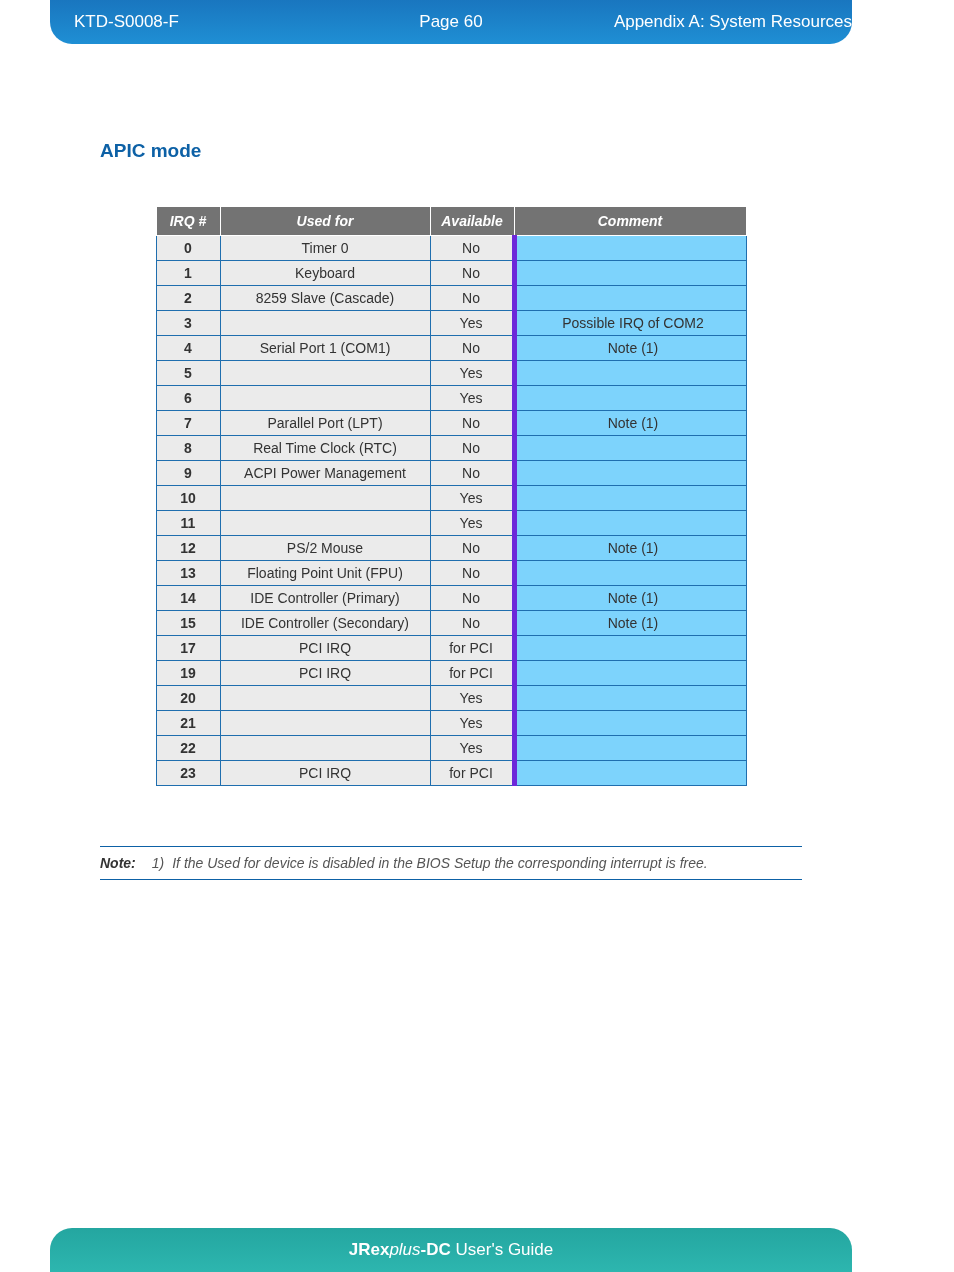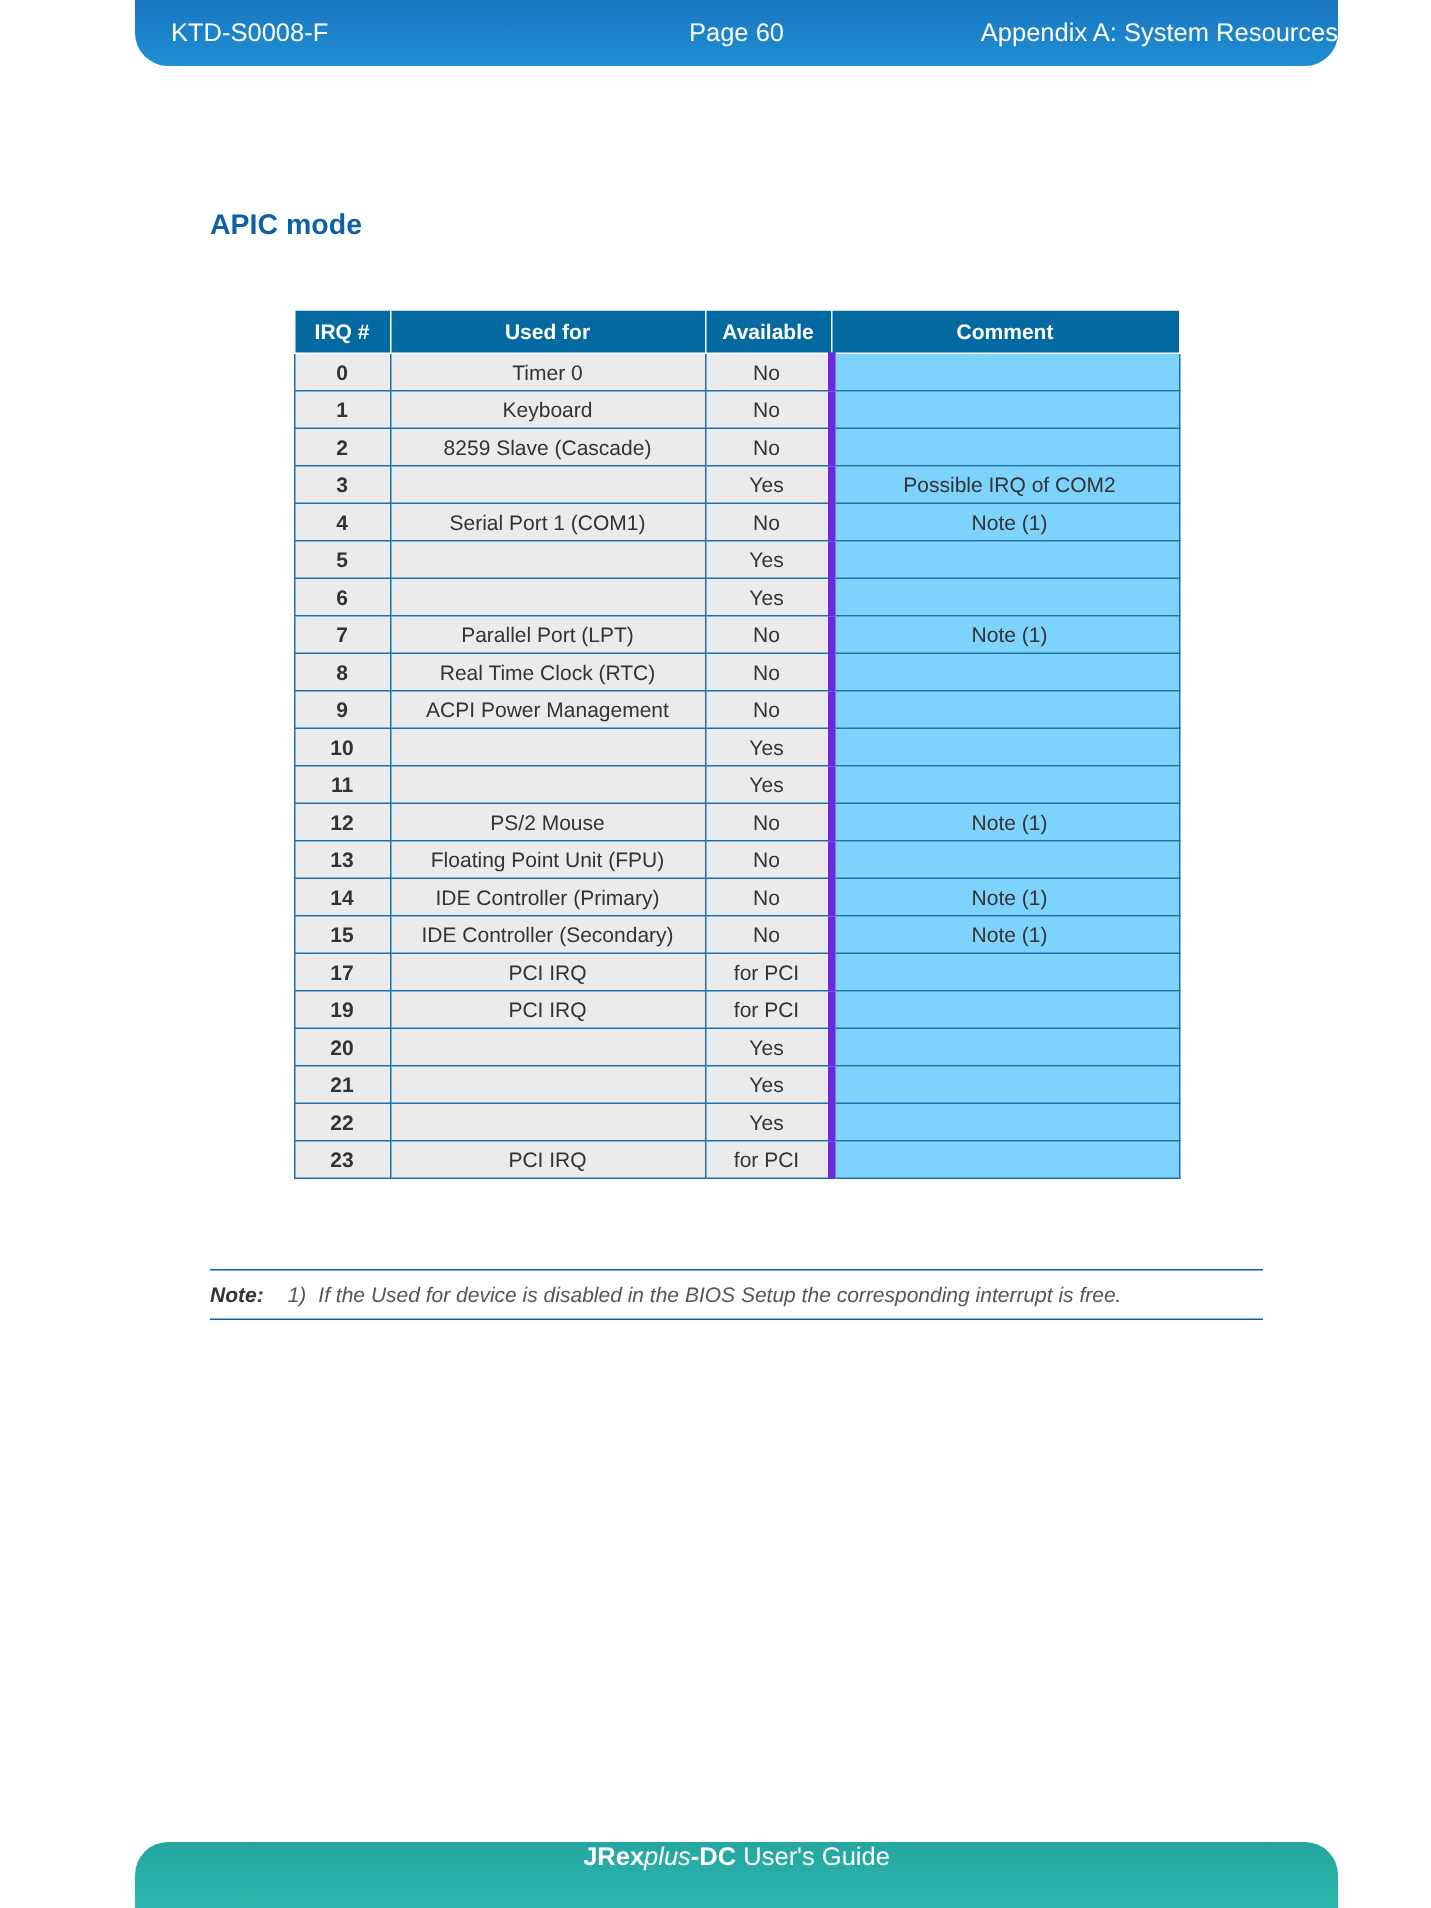--- a/index.html
+++ b/index.html
@@ -1,37 +1,37 @@
 <!DOCTYPE html>
 <html><head>
 <meta charset="utf-8">
 <style>
   html,body{margin:0;padding:0;font-family:"Segoe UI",Arial,sans-serif;background:#fff;color:#333;width:954px;}
-  .page{position:relative;width:902px;min-height:1272px;margin-left:40px;}
+  .page{position:relative;width:902px;min-height:1272px;}
   .topbar{position:relative;margin:0 50px;height:44px;background:linear-gradient(180deg,#1976bf 0%,#1f8fd4 100%);border-bottom-left-radius:22px;border-bottom-right-radius:22px;display:flex;align-items:center;color:#fff;font-size:17px;}
   .tb-left{padding-left:24px;flex:0 0 auto;}
   .tb-center{position:absolute;left:50%;transform:translateX(-50%);}
   .tb-right{margin-left:auto;}
   .content{padding:96px 100px 0 100px;}
   .section-title{color:#0d61a6;font-weight:700;font-size:19px;margin:0 0 44px 0;}
   .tablewrap{display:flex;justify-content:center;}
   table{border-collapse:collapse;font-size:14px;border:1px solid #1f6eae;}
-  th{background:#0369a1;color:#fff;font-weight:700;padding:6px 8px;border:1px solid #fff;}
+  th{background:#737373;color:#fff;font-weight:700;padding:6px 8px;border:1px solid #fff;font-style:italic;}
   td{padding:4px 8px;text-align:center;}
   col.c1{width:64px;} col.c2{width:210px;} col.c3{width:84px;} col.c4{width:232px;}
   td.irq{background:#ebebeb;font-weight:700;border-left:1px solid #1f6eae;border-right:1px solid #1f6eae;border-bottom:1px solid #1f6eae;}
   td.used,td.avail{background:#ebebeb;border-bottom:1px solid #1f6eae;}
   td.used{border-left:1px solid #1f6eae;border-right:1px solid #1f6eae;}
   td.avail{border-right:5px solid #6d28d9;}
   td.comment{background:#7dd3fc;text-align:center;padding-left:12px;border-right:1px solid #1f6eae;border-bottom:1px solid #1f6eae;}
   .notebox{margin:60px 0 0 0;border-top:1px solid #0d61a6;border-bottom:1px solid #0d61a6;padding:8px 0;display:flex;align-items:center;font-size:14px;}
   .note-label{font-weight:700;font-style:italic;padding:0 16px 0 0;}
   .note-idx{font-style:italic;color:#555;padding-right:8px;}
   .note-text{font-style:italic;color:#555;}
-  .footer{position:absolute;left:50px;right:50px;bottom:0;height:44px;background:linear-gradient(180deg,#24a6a0 0%,#2db6af 100%);border-top-left-radius:22px;border-top-right-radius:22px;display:flex;align-items:flex-start;justify-content:center;color:#fff;font-size:17px;}
+  .footer{position:absolute;left:50px;right:50px;bottom:0;height:44px;background:linear-gradient(180deg,#24a6a0 0%,#2db6af 100%);border-top-left-radius:22px;border-top-right-radius:22px;display:flex;align-items:center;justify-content:center;color:#fff;font-size:17px;}
   .footer b{font-weight:700;}
 </style>
 </head>
 <body>
 
 <div class="page">
   <div class="topbar">
     <div class="tb-left">KTD-S0008-F</div>
     <div class="tb-center">Page 60</div>
     <div class="tb-right">Appendix A: System Resources</div>

